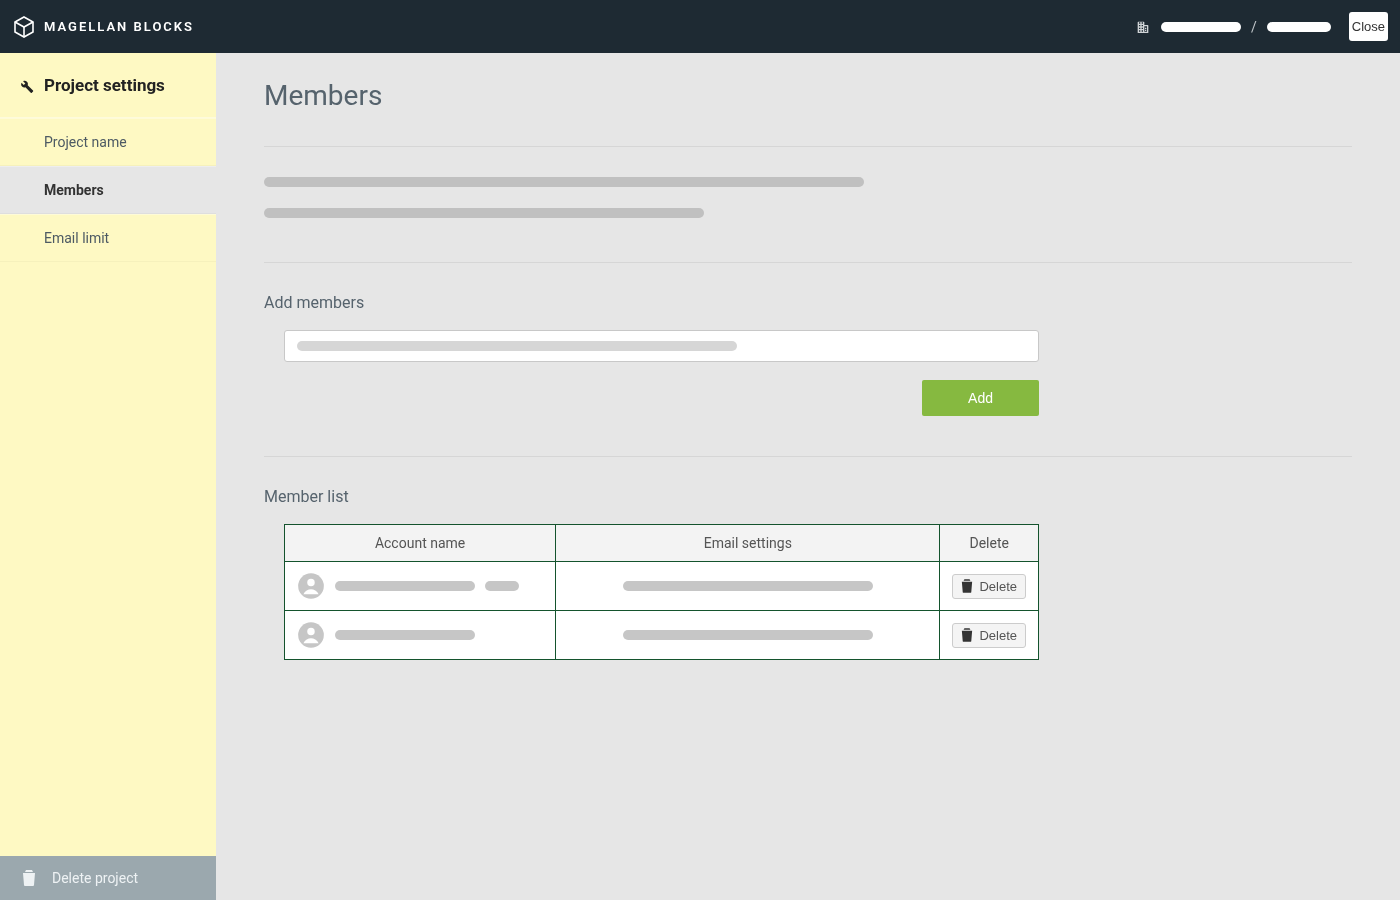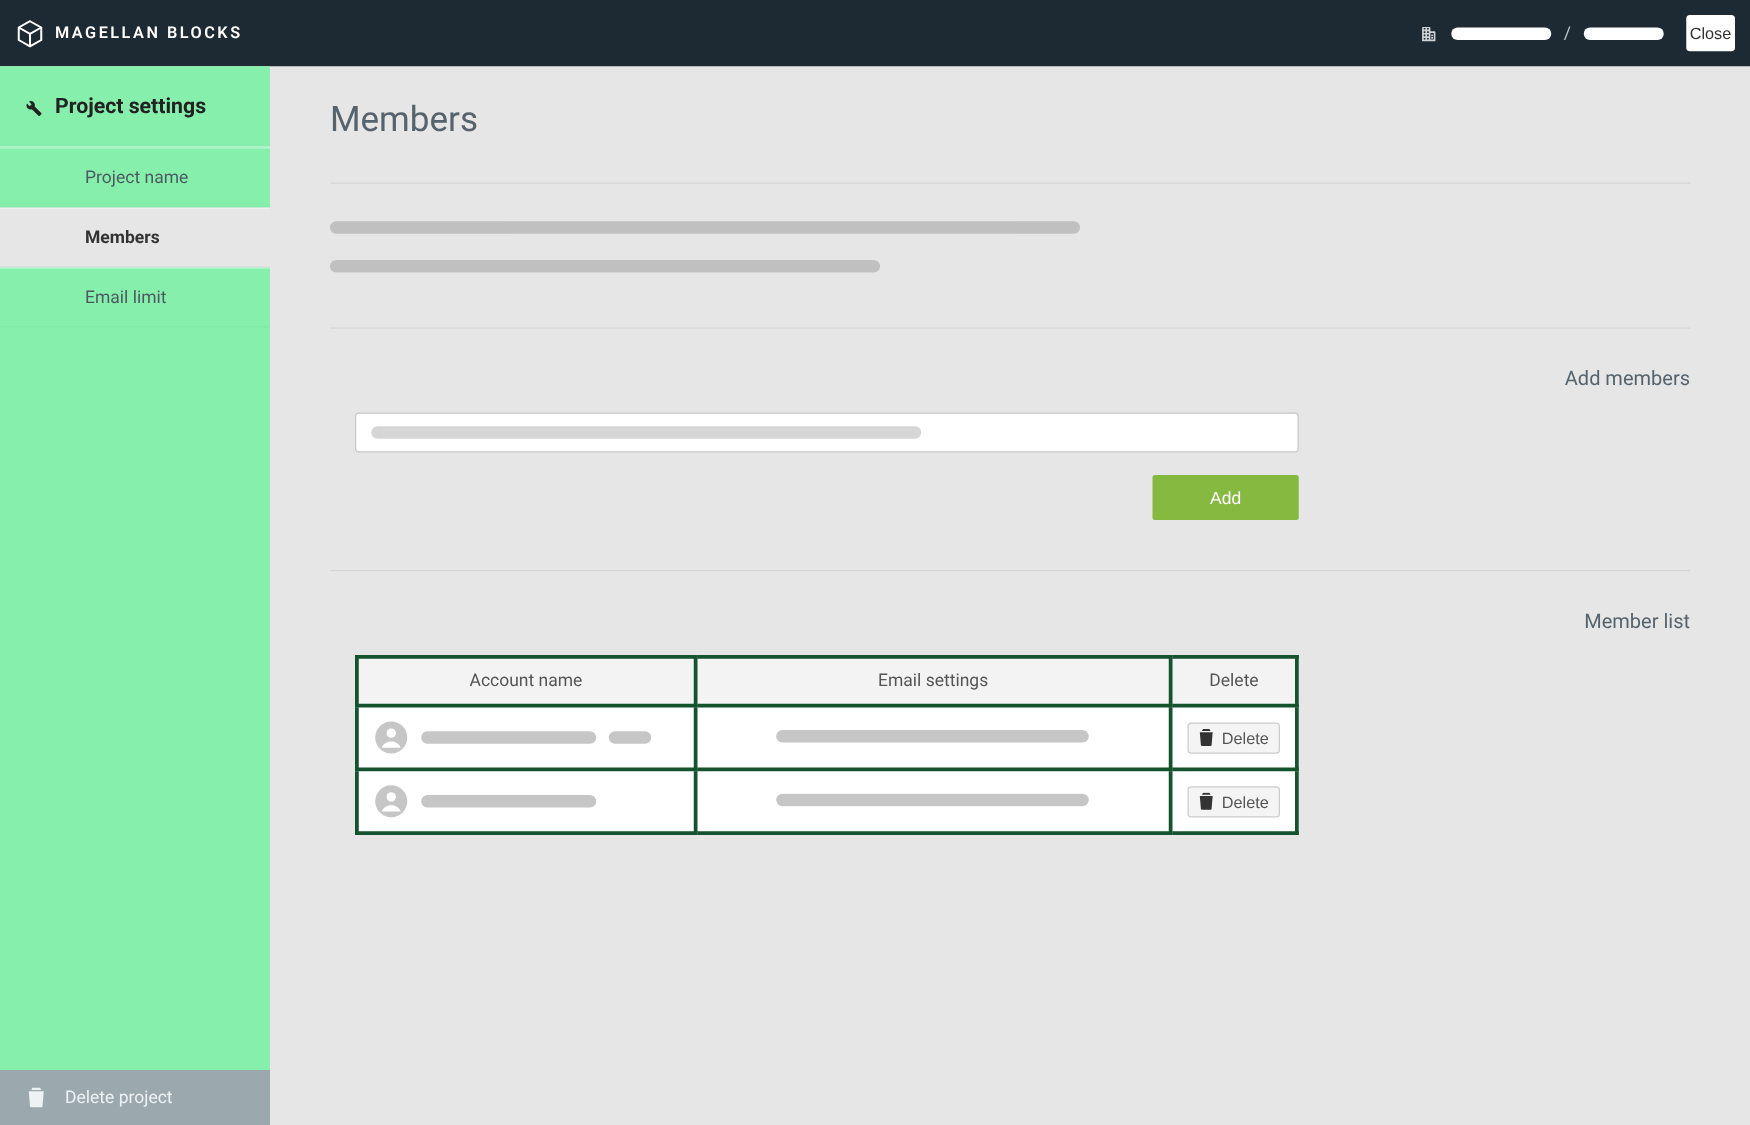--- a/index.html
+++ b/index.html
@@ -55,21 +55,21 @@
     cursor: pointer;
   }
 
   
   .main {
     display: flex;
     height: calc(900px - 53px);
   }
   .sidebar {
     width: 216px;
-    background: #86efac;
+    background: #fef9c3;
     display: flex;
     flex-direction: column;
   }
   .sidebar-header {
     display: flex;
     align-items: center;
     gap: 10px;
     padding: 22px 16px 22px 16px;
     color: #222;
     border-bottom: 1px solid rgba(255,255,255,0.4);
@@ -77,21 +77,21 @@
   .sidebar-header .title {
     font-size: 17px;
     font-weight: 700;
   }
   .wrench-icon { width: 18px; height: 18px; color: #222; }
   .nav {
     display: flex;
     flex-direction: column;
   }
   .nav-item {
-    padding: 15px 24px 15px 68px;
+    padding: 15px 24px 15px 44px;
     font-size: 14px;
     color: #4d5a63;
     cursor: pointer;
     border-top: 1px solid rgba(255,255,255,0.35);
     border-bottom: 1px solid rgba(0,0,0,0.03);
   }
   .nav-item.active {
     background: #e6e6e6;
     color: #333;
     font-weight: 700;
@@ -131,21 +131,20 @@
   .redacted {
     height: 10px; border-radius: 6px; background: #c0c0c0; display: inline-block;
   }
   .intro-line1 { width: 600px; margin-bottom: 12px; }
   .intro-line2 { width: 440px; }
 
   .section-title {
     font-size: 16px;
     color: #56636d;
     margin-bottom: 18px;
-    text-align: right;
   }
 
   .input-row {
     margin-left: 20px;
     margin-right: 0;
   }
   .text-input {
     width: 755px;
     border: 1px solid #c8c8c8;
     border-radius: 3px;
@@ -180,21 +179,21 @@
   
   .table-wrap { margin-left: 20px; width: 755px; }
   table.members {
     border-collapse: collapse;
     width: 100%;
     background: #fff;
     font-size: 14px;
     color: #555;
   }
   table.members th, table.members td {
-    border: 3px solid #14532d;
+    border: 1px solid #14532d;
     padding: 10px 12px;
     text-align: center;
     vertical-align: middle;
   }
   table.members th {
     background: #f3f3f3;
     font-weight: 400;
     color: #555;
   }
   .col-account { width: 272px; }

